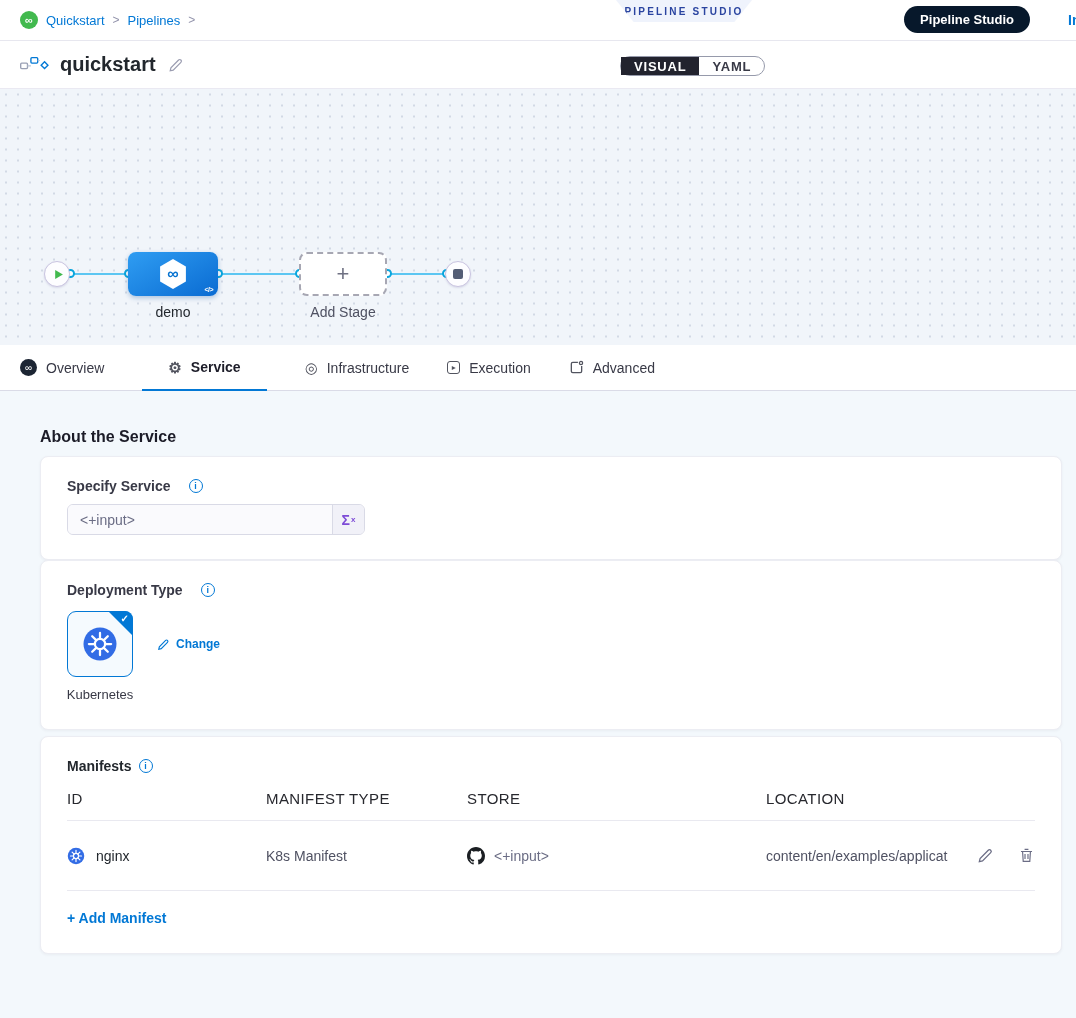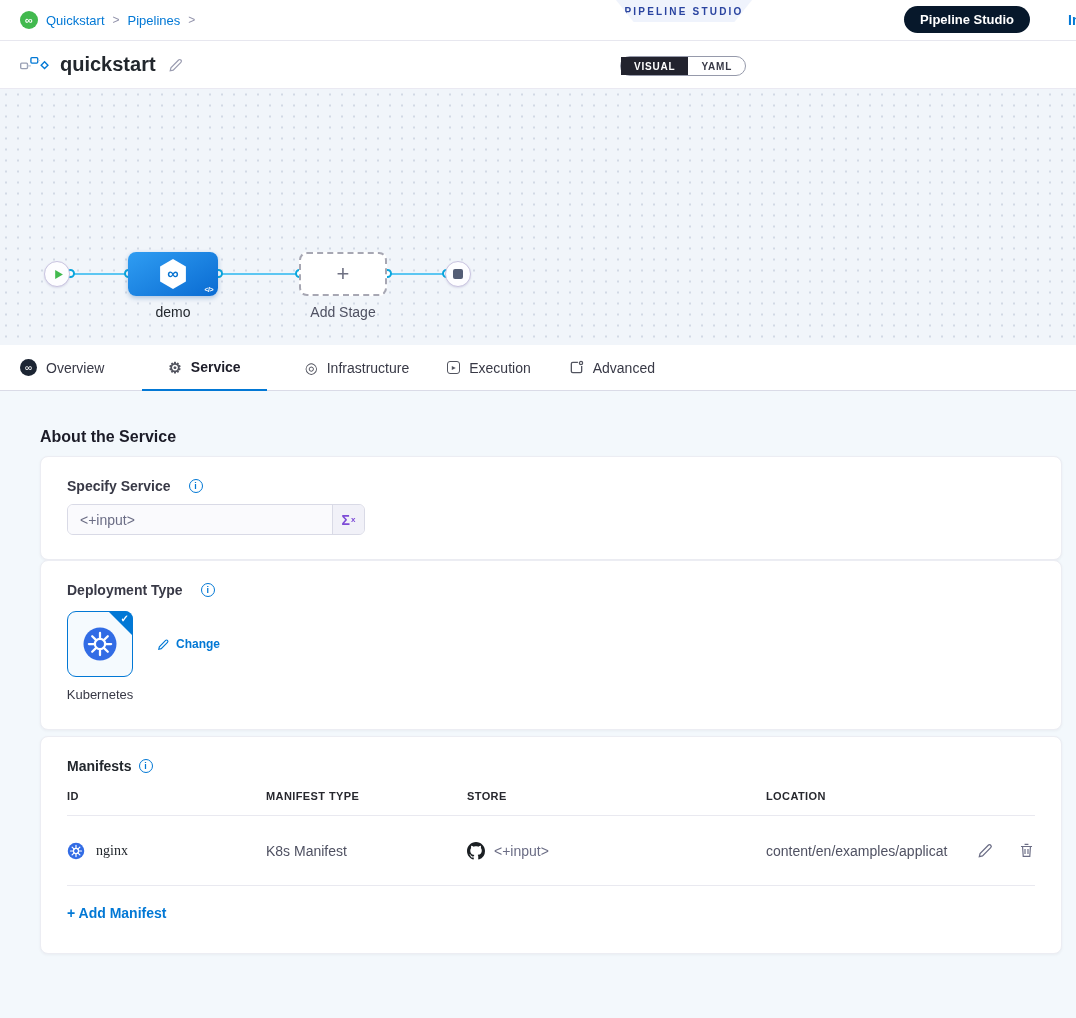--- a/index.html
+++ b/index.html
@@ -20,21 +20,21 @@
   .pill{position:absolute;right:46px;top:6px;background:#07182b;color:#fff;font-size:13px;font-weight:bold;
         padding:6px 16px;border-radius:16px;border:none;cursor:pointer;font-family:inherit;}
   .inpu{position:absolute;left:1048px;top:12px;color:#0278d5;font-size:14px;font-weight:600;white-space:nowrap;cursor:pointer;padding-left:20px;}
   
   .titlebar{height:48px;background:#fff;border-bottom:1px solid #eae9f2;display:flex;align-items:center;
             padding:0 20px;position:relative;box-sizing:border-box;}
   .ptitle{font-size:20px;font-weight:bold;color:#22272d;margin:0 12px 0 10px;}
   .editbtn{background:none;border:none;padding:0;color:#9a9cb0;cursor:pointer;display:flex;}
   .toggle{position:absolute;left:620px;top:15px;display:flex;align-items:center;height:18px;
           border:1px solid #969aab;border-radius:10px;background:#fff;}
-  .tseg{font-size:10px;font-weight:bold;letter-spacing:.8px;padding:0 13px;height:18px;display:flex;
+  .tseg{font-size:13px;font-weight:bold;letter-spacing:.8px;padding:0 13px;height:18px;display:flex;
         align-items:center;cursor:pointer;border-radius:0;}
   .tseg.on{background:#22232e;color:#fff;}
   .tseg.off{color:#383946;}
   
   .canvas{height:256px;background:#f1f5fa;position:relative;
           background-image:radial-gradient(#d2d9e5 1px,transparent 1.4px);background-size:12px 11px;}
   .edge{position:absolute;height:2px;background:#5cc6f2;top:184px;}
   .port{position:absolute;width:9px;height:9px;border-radius:50%;background:#fff;border:2px solid #0aa6dd;
         top:180px;box-sizing:border-box;}
   .roundnode{position:absolute;top:172px;width:26px;height:26px;border-radius:50%;background:#fdfdff;
@@ -87,23 +87,23 @@
             display:flex;align-items:center;justify-content:center;cursor:pointer;box-sizing:border-box;}
   .wedge{position:absolute;top:-1px;right:-1px;width:0;height:0;border-top:25px solid #0278d5;
          border-left:25px solid transparent;border-top-right-radius:8px;}
   .wcheck{position:absolute;top:1px;right:3px;color:#fff;font-size:10px;font-weight:bold;}
   .changelink{display:flex;align-items:center;gap:6px;color:#0278d5;font-size:12px;font-weight:600;cursor:pointer;}
   .k8scaption{margin-top:10px;font-size:13px;color:#383946;width:70px;text-align:center;margin-left:-2px;}
   .mhead{display:flex;align-items:center;gap:7px;font-size:14px;font-weight:bold;color:#22272d;}
   .mtable{margin-top:16px;}
   .mrow{display:grid;grid-template-columns:199px 201px 299px 1fr;align-items:center;}
   .mrow.hdr{padding-bottom:13px;border-bottom:1px solid #e9e9f0;}
-  .hcell{font-size:11px;font-weight:bold;color:#27282e;letter-spacing:.4px;}
+  .hcell{font-size:15px;font-weight:normal;color:#27282e;letter-spacing:.4px;}
   .mrow.body{height:69px;border-bottom:1px solid #e9e9f0;}
-  .idcell{display:flex;align-items:center;gap:11px;font-size:14px;color:#22272d;font-family:Liberation Serif, serif;}
+  .idcell{display:flex;align-items:center;gap:11px;font-size:14px;color:#22272d;}
   .typecell{font-size:14px;color:#4f5162;}
   .storecell{display:flex;align-items:center;gap:9px;font-size:14px;color:#6b6d85;}
   .loccell{display:flex;align-items:center;}
   .loctext{width:197px;overflow:hidden;white-space:nowrap;font-size:14px;color:#4f5162;}
   .actbtn{background:none;border:none;color:#6b6d85;cursor:pointer;padding:0;display:flex;}
   .actbtn.pen{margin-left:14px;}
   .actbtn.bin{margin-left:24px;}
   .addlink{display:inline-block;margin-top:19px;color:#0278d5;font-size:14px;font-weight:bold;cursor:pointer;}
 </style>
 </head>

